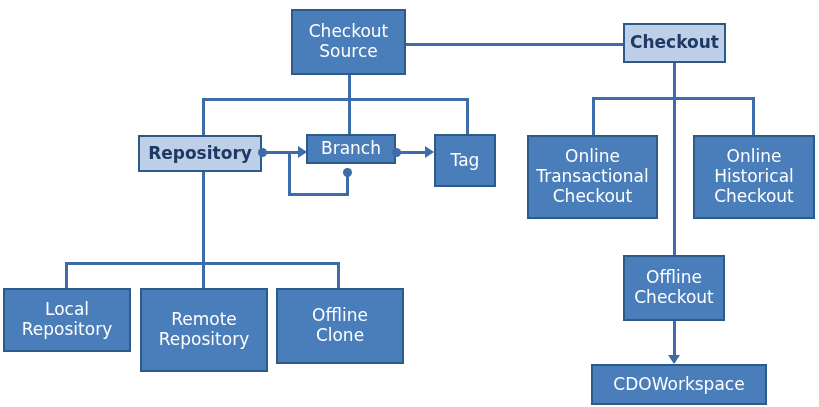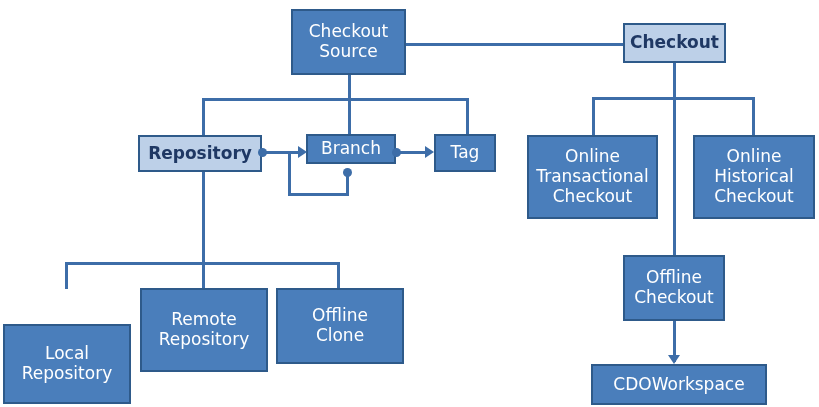--- a/index.html
+++ b/index.html
@@ -103,25 +103,25 @@
   </div>
 
   <div class="node light" style="left:138px;top:135px;width:124px;height:37px;">
     <span class="lbl">Repository</span>
   </div>
 
   <div class="node dark" style="left:306px;top:134px;width:90px;height:30px;">
     <span class="lbl">Branch</span>
   </div>
 
-  <div class="node dark" style="left:434px;top:134px;width:62px;height:38px;">
+  <div class="node dark" style="left:434px;top:134px;width:62px;height:53px;">
     <span class="lbl">Tag</span>
   </div>
 
-  <div class="node dark" style="left:3px;top:288px;width:128px;height:80px;margin-top:36px;">
+  <div class="node dark" style="left:3px;top:288px;width:128px;height:64px;">
     <span class="lbl">Local
 Repository</span>
   </div>
 
   <div class="node dark" style="left:140px;top:288px;width:128px;height:84px;">
     <span class="lbl">Remote
 Repository</span>
   </div>
 
   <div class="node dark" style="left:276px;top:288px;width:128px;height:76px;">

